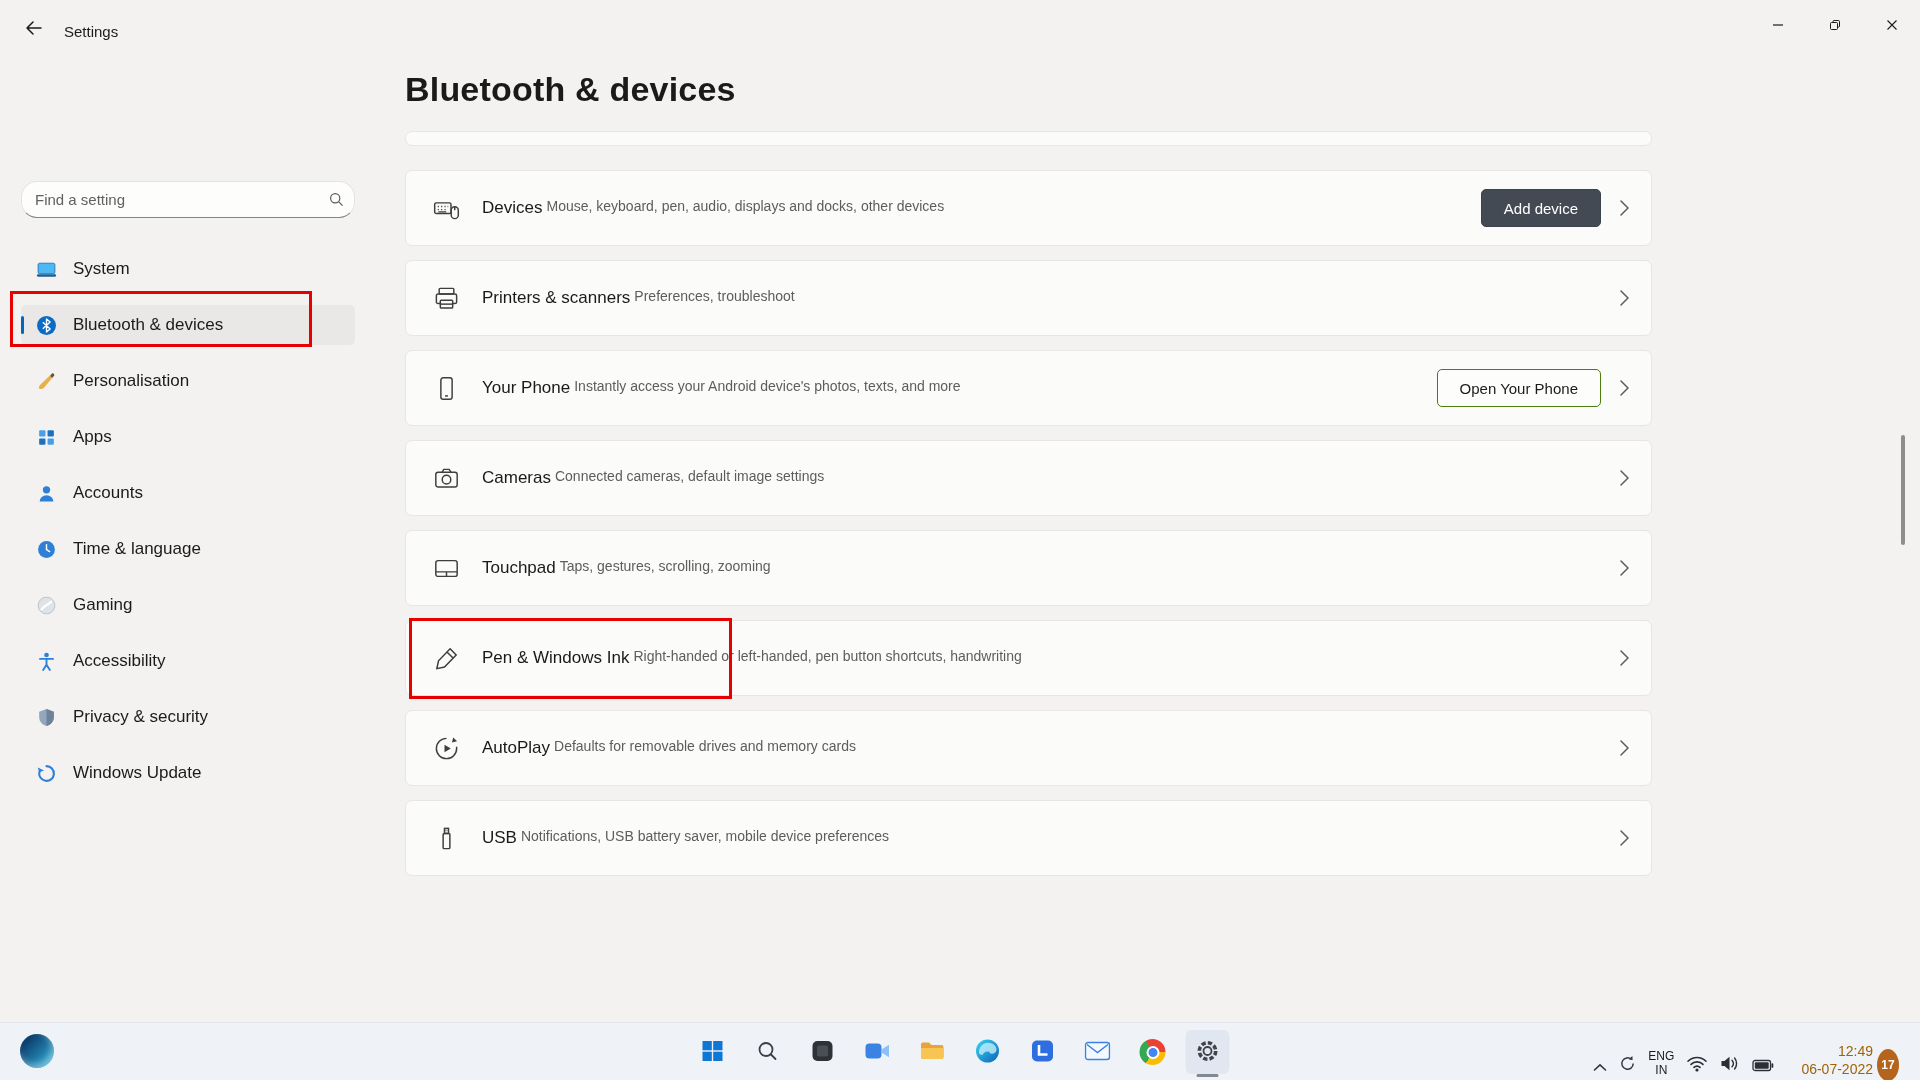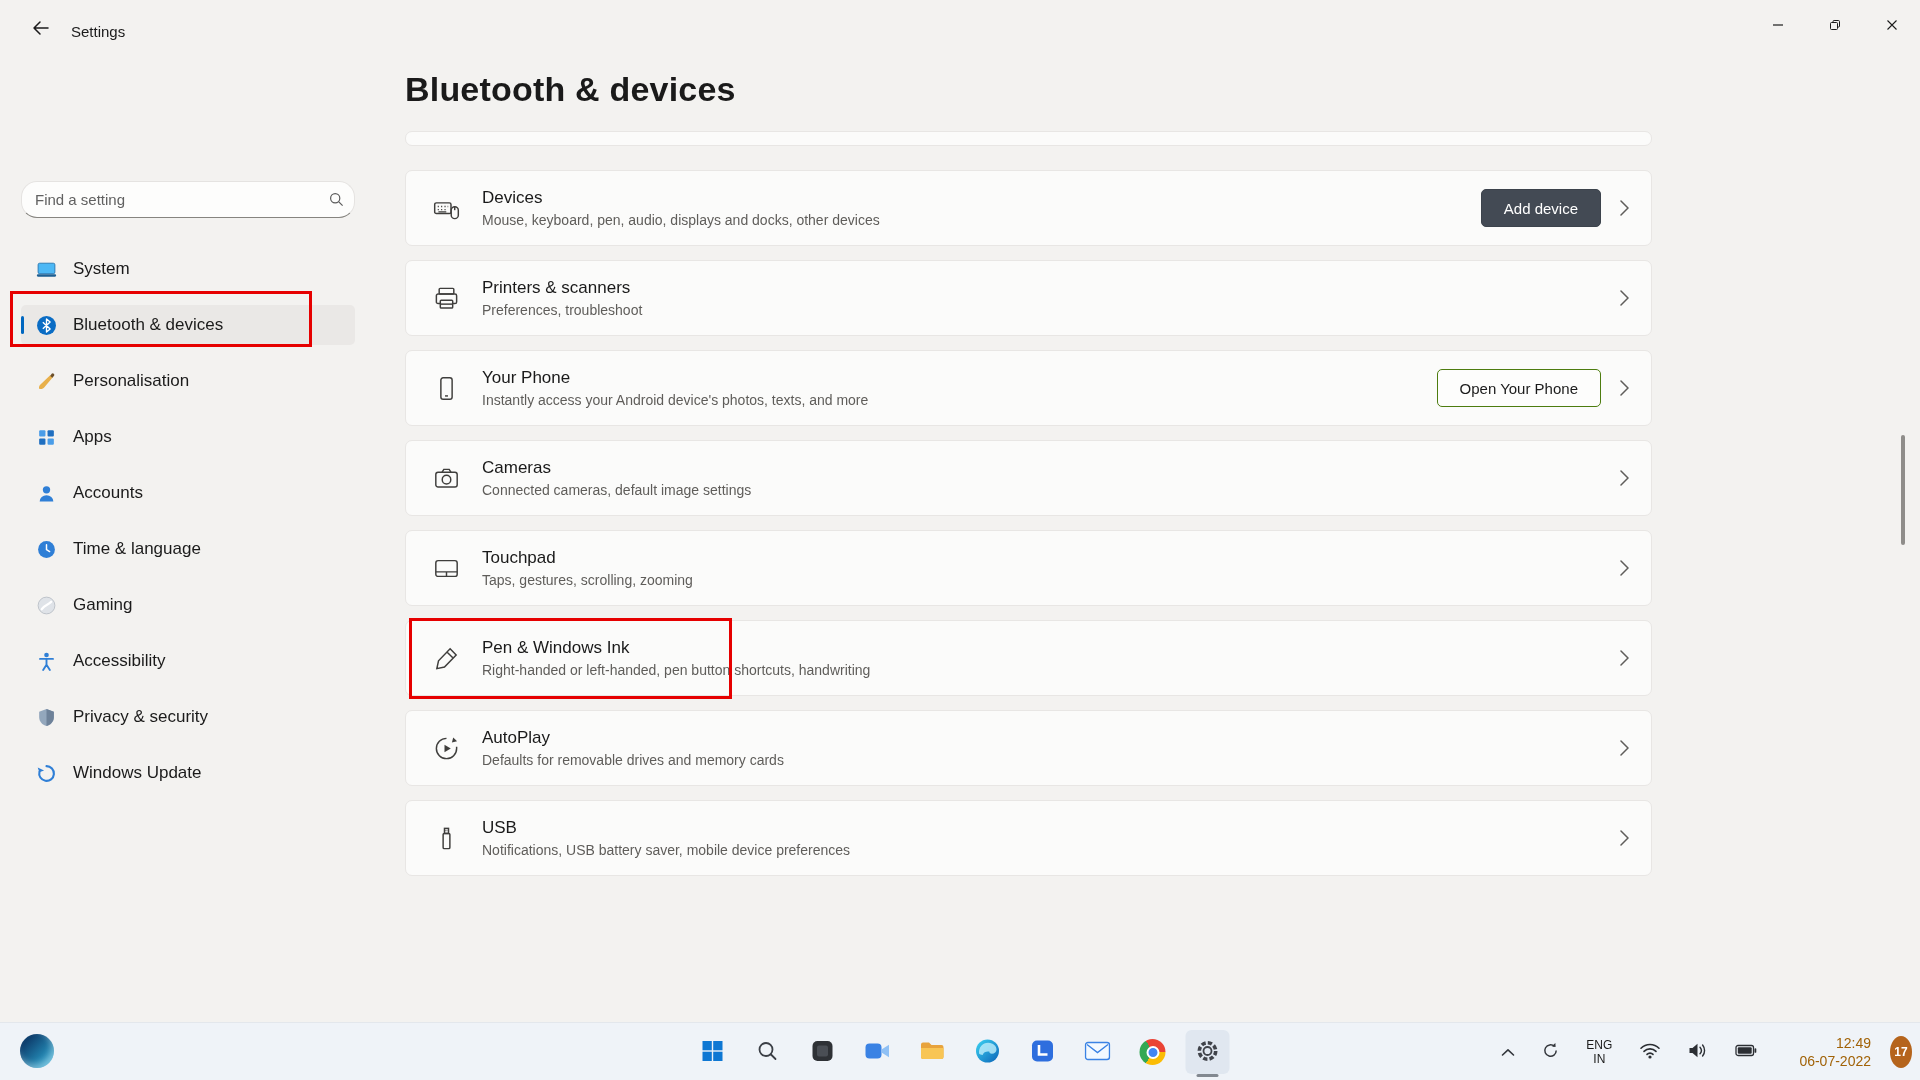--- a/index.html
+++ b/index.html
@@ -2,21 +2,21 @@
 <html><head>
 <meta charset="utf-8">
 <style>
   * { margin:0; padding:0; box-sizing:border-box; }
   html,body { width:1920px; height:1080px; }
   body { font-family:"Liberation Sans", sans-serif; background:#f3f2f0; }
 
   .screen { position:relative; width:1920px; height:1080px; background:#f3f2f0; overflow:hidden; color:#1b1b1b; }
 
   
-  .titlebar { position:absolute; top:0; left:0; right:0; height:60px;margin-left:7px; }
+  .titlebar { position:absolute; top:0; left:0; right:0; height:60px; }
   .back-btn { position:absolute; left:14px; top:12px; width:40px; height:34px; border:none; background:transparent; border-radius:5px; display:flex; align-items:center; justify-content:center; cursor:pointer; }
   .app-title { position:absolute; left:64px; top:23px; font-size:15px; color:#1b1b1b; }
   .win-controls { position:absolute; right:0; top:0; display:flex; }
   .win-btn { width:57px; height:52px; border:none; background:transparent; display:flex; align-items:center; justify-content:center; cursor:pointer; }
 
   
   .search-box { position:absolute; left:21px; top:181px; width:334px; height:37px; }
   .search-box input { width:100%; height:100%; border:1px solid #e5e3e1; border-bottom:1px solid #86847f; border-radius:16px; background:#fdfdfc; padding:0 34px 0 13px; font-size:15px; font-family:inherit; color:#1b1b1b; outline:none; }
   .search-box input::placeholder { color:#616161; }
   .search-box .mag { position:absolute; right:11px; top:11px; }
@@ -28,21 +28,21 @@
   .nav-ic { width:22px; height:22px; display:flex; align-items:center; justify-content:center; flex:0 0 22px; }
 
   
   .page-title { position:absolute; left:405px; top:70px; font-size:34px; font-weight:700; letter-spacing:0.2px; color:#1a1a1a; }
 
   .card-sliver { position:absolute; left:405px; top:131px; width:1247px; height:15px; background:#fbfbfa; border:1px solid #e8e6e4; border-radius:7px; }
 
   .cards { position:absolute; left:405px; top:170px; width:1247px; display:flex; flex-direction:column; gap:14px; }
   .card { height:76px; background:#fbfbfa; border:1px solid #e8e6e4; border-radius:7px; display:flex; align-items:center; padding:0 22px 0 26px; cursor:pointer; }
   .row-icon { width:28px; display:flex; align-items:center; justify-content:center; margin-right:22px; flex:0 0 28px; }
-  .row-text { display:flex; flex-direction:column; gap:4px; }
+  .row-text { display:flex; flex-direction:row; gap:4px; }
   .row-title { font-size:17px; color:#1a1a1a; }
   .row-sub { font-size:14px; color:#5f5d5a; }
   .chev { margin-left:18px; display:flex; align-items:center; }
   .chev.push { margin-left:auto; }
   .btn { height:38px; border-radius:5px; font-size:15px; padding:0 22px; font-family:inherit; cursor:pointer; margin-left:auto; }
   .btn-dark { background:#434a54; border:1px solid #3c434c; color:#ffffff; }
   .btn-light { background:#fdfdfc; border:1px solid #4d7c0f; color:#1b1b1b; }
 
   
   .anno { position:absolute; border:3px solid #e60000; pointer-events:none; }
@@ -55,21 +55,21 @@
   
   .taskbar { position:absolute; left:0; right:0; bottom:0; height:58px; background:#eff3f8; border-top:1px solid #e3e7ec; }
   .corner-logo { position:absolute; left:20px; top:11px; width:34px; height:34px; border-radius:50%; background:linear-gradient(135deg,#0e3f6e 20%, #2a9fca 85%); box-shadow:inset -3px -4px 6px rgba(255,255,255,.35); cursor:pointer; }
   .tb-center { position:absolute; left:50%; top:7px; transform:translateX(-50%); display:flex; gap:11px; }
   .tb-btn { width:44px; height:44px; border:none; background:transparent; border-radius:6px; display:flex; align-items:center; justify-content:center; position:relative; cursor:pointer; }
   .tb-btn.active { background:#e0e7f0; }
   .tb-btn.active::after { content:""; position:absolute; bottom:-3px; left:50%; transform:translateX(-50%); width:22px; height:3px; border-radius:2px; background:#828890; }
   .chrome-ball { width:26px; height:26px; border-radius:50%; background:conic-gradient(from -30deg, #ea4335 0 120deg, #fbbc05 0 240deg, #34a853 0 360deg); position:relative; }
   .chrome-ball::after { content:""; position:absolute; inset:6.5px; border-radius:50%; background:#4285f4; border:2.5px solid #fff; }
 
-  .tray { position:absolute; right:8px; top:0; height:58px; display:flex; align-items:center; gap:15px; }
+  .tray { position:absolute; right:21px; top:0; height:58px; display:flex; align-items:flex-end; }
   .tray-btn { border:none; background:transparent; display:flex; align-items:center; justify-content:center; padding:6px; border-radius:5px; cursor:pointer; }
   .lang { text-align:center; font-size:12px; line-height:14px; color:#1b1b1b; cursor:pointer; padding:4px 6px; }
   .clock { text-align:right; font-size:14px; line-height:18px; color:#a16207; cursor:pointer; padding:3px 4px; margin-left:17px; }
   .badge { width:22px; height:32px; border-radius:50%; background:#b5641c; color:#fff; font-size:12px; font-weight:bold; display:flex; align-items:center; justify-content:center; }
 </style>
 </head>
 <body>
 
 <div class="screen">
 

